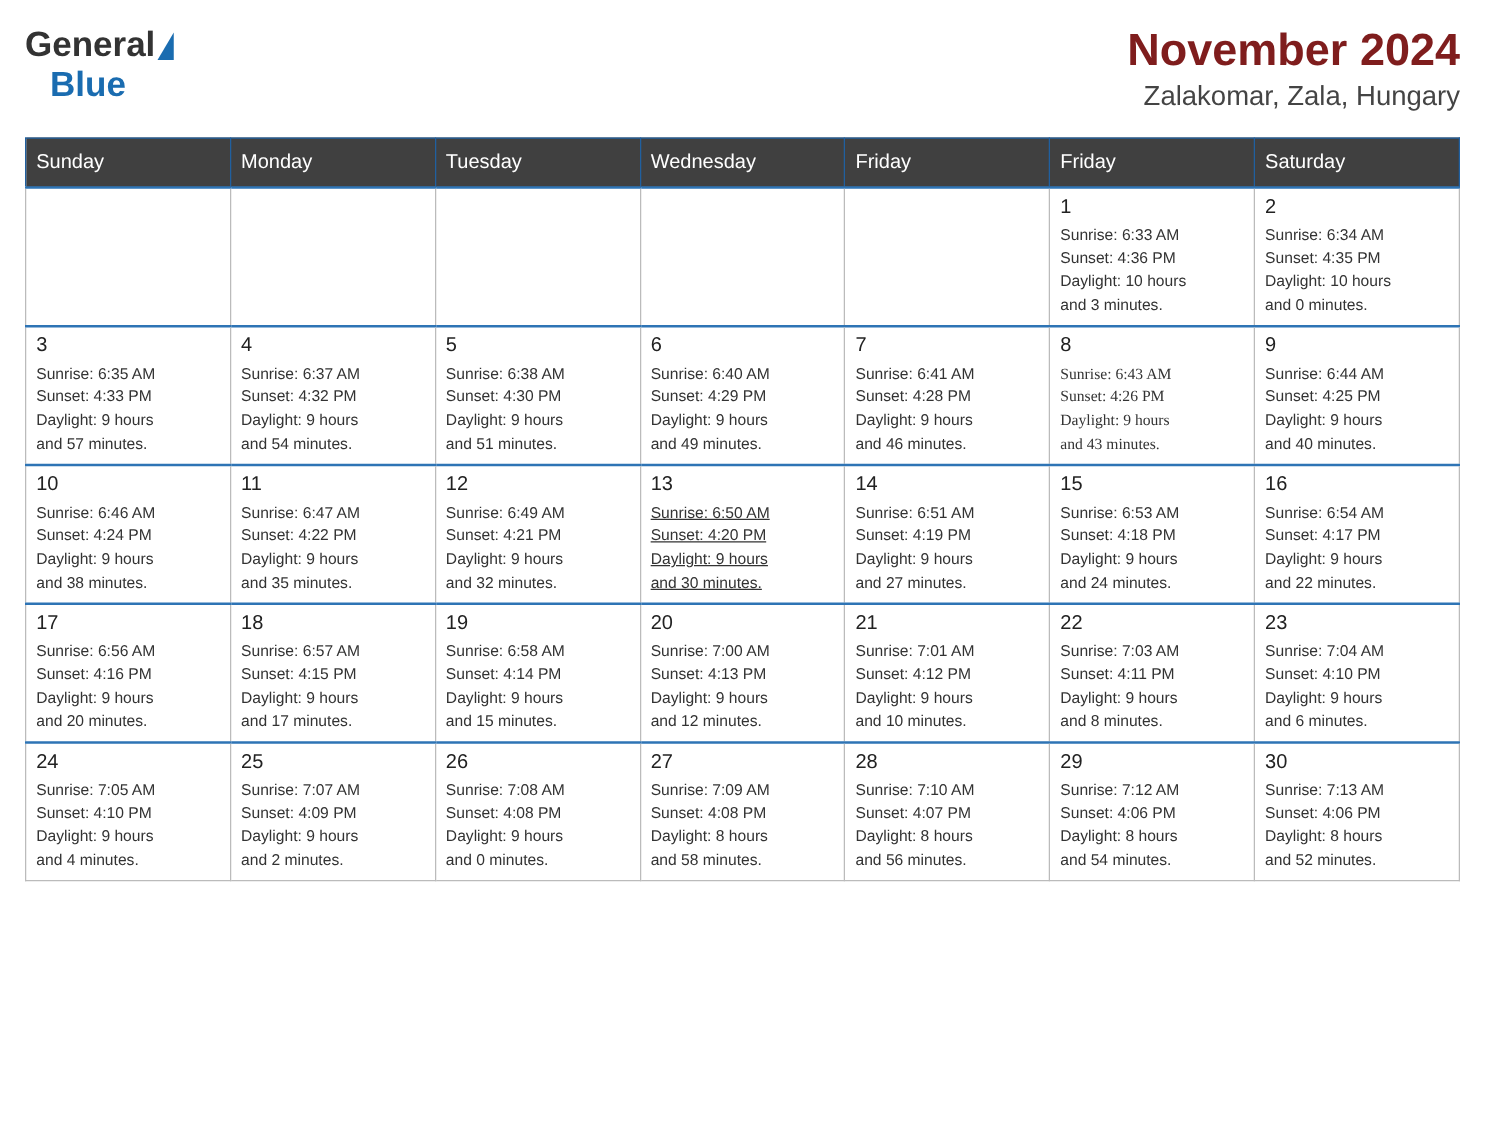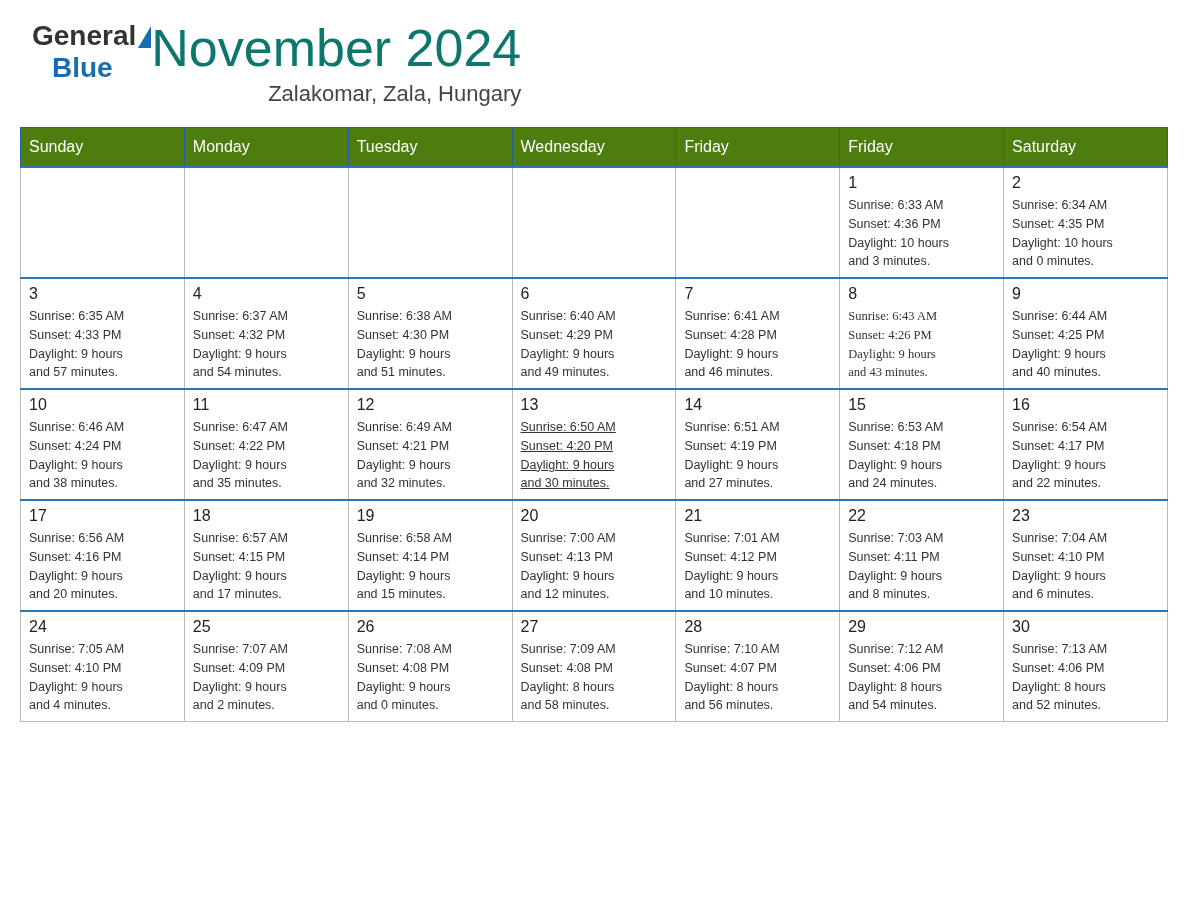--- a/index.html
+++ b/index.html
@@ -5,55 +5,55 @@
     * { margin: 0; padding: 0; box-sizing: border-box; }
     body {
       font-family: Arial, sans-serif;
       background: #fff;
       width: 1188px;
       min-height: 918px;
       padding: 20px;
     }
     .header {
       display: flex;
+      justify-content: space-between;
       align-items: flex-start;
       margin-bottom: 20px;
-      margin-left: 12px;
     }
     .logo-text-general {
       font-size: 28px;
       font-weight: bold;
       color: #333;
     }
     .logo-text-blue {
       font-size: 28px;
       font-weight: bold;
       color: #1a6cb0;
     }
     .title-section {
       text-align: right;
     }
     .month-title {
-      font-size: 52px;
-      font-weight: normal;
-      color: #0f766e;
+      font-size: 36px;
+      font-weight: bold;
+      color: #7f1d1d;
       line-height: 1.1;
     }
     .location {
       font-size: 22px;
       color: #444;
       margin-top: 4px;
     }
     .calendar {
       width: 100%;
       border-collapse: collapse;
       border: 1px solid #aaa;
     }
     .calendar th {
-      background-color: #4d7c0f;
+      background-color: #404040;
       color: #fff;
       font-size: 16px;
       font-weight: normal;
       padding: 10px 8px;
       text-align: left;
       border: 1px solid #2060a0;
     }
     .calendar td {
       border: 1px solid #bbb;
       vertical-align: top;

